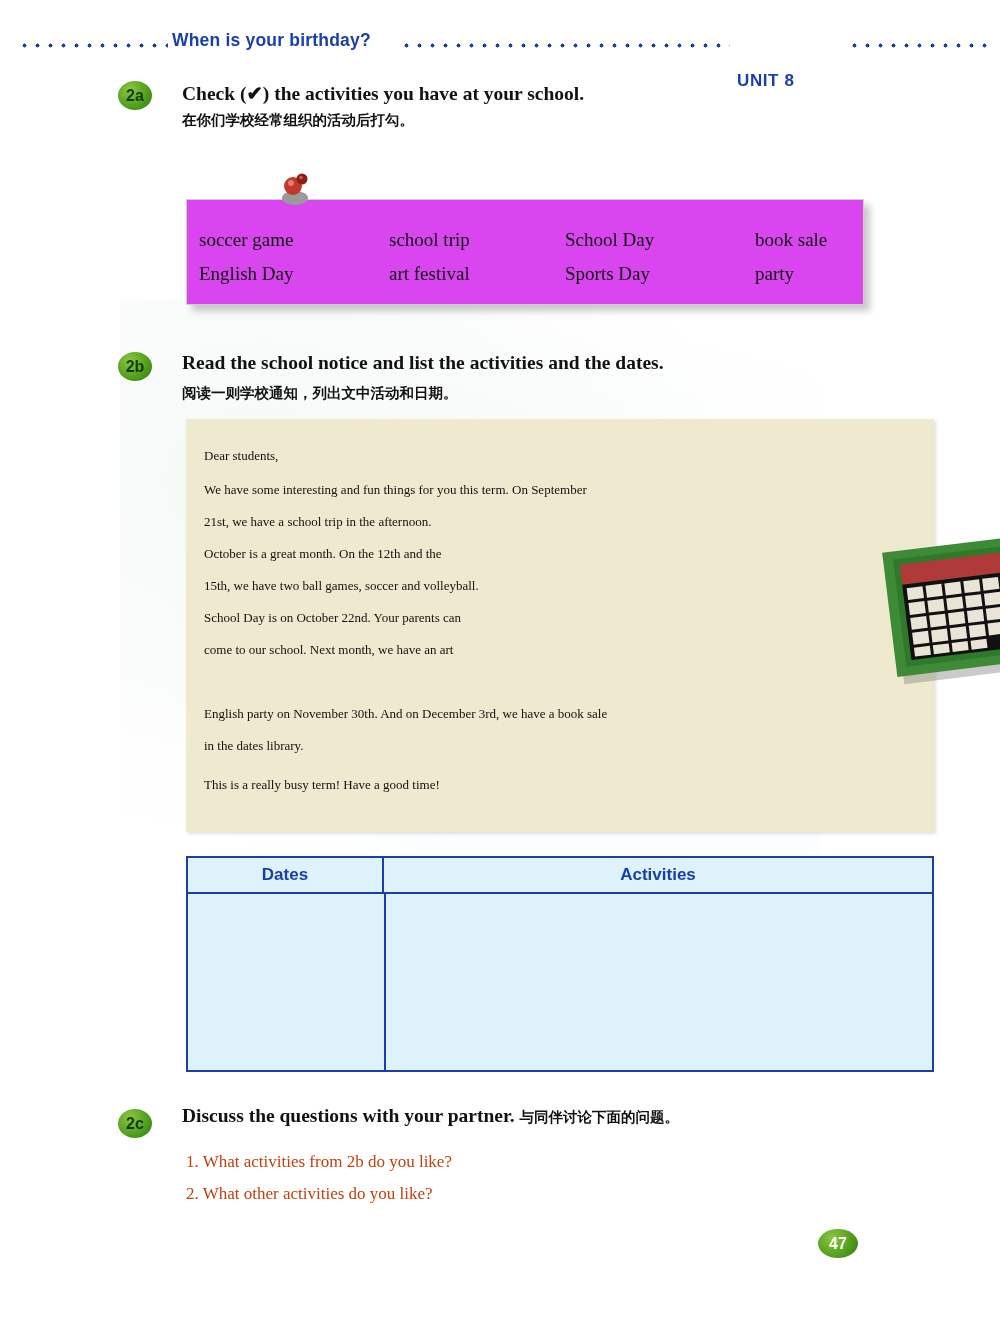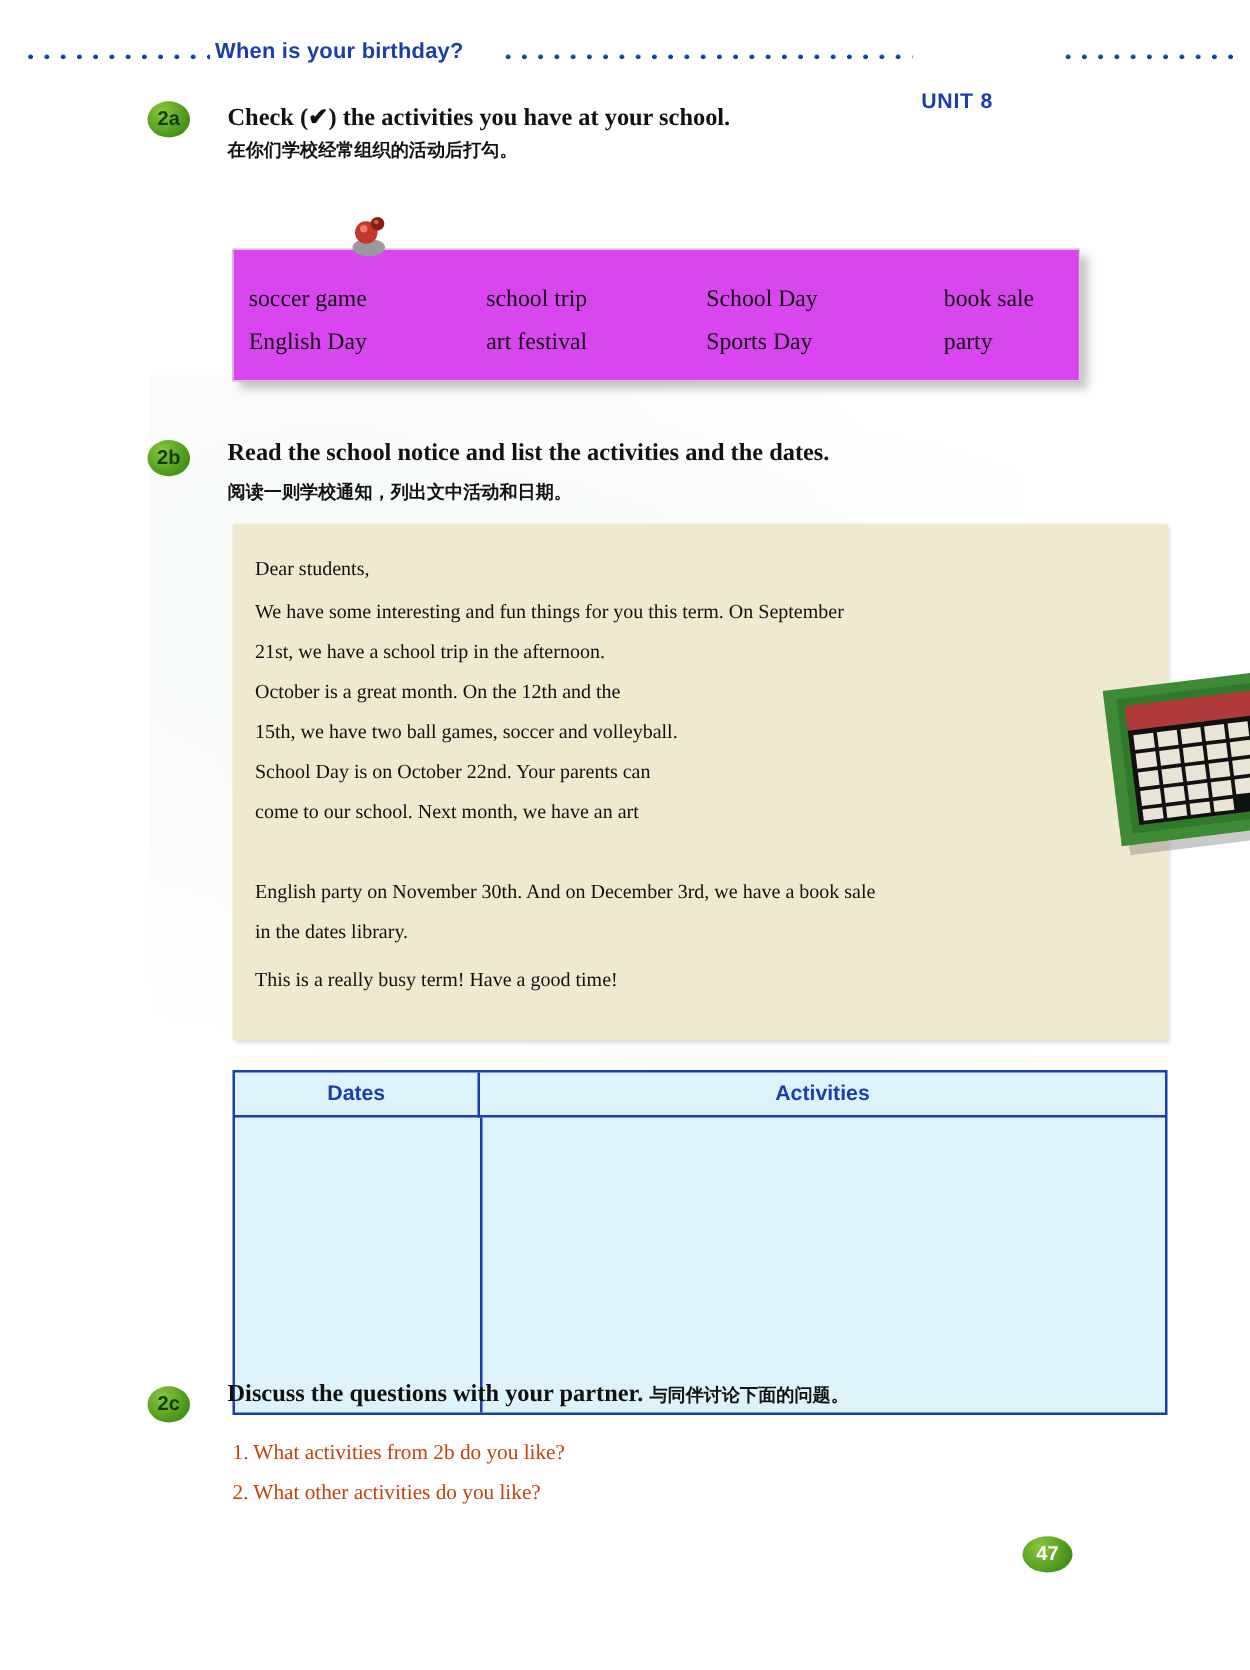--- a/index.html
+++ b/index.html
@@ -155,42 +155,42 @@
     width: 748px;
     height: 413px;
     background: #efe9cf;
     z-index: 2;
     box-shadow: 2px 2px 3px rgba(0,0,0,0.12);
   }
   .notice-line {
     position: absolute;
     left: 18px;
     font-family: "Liberation Serif", serif;
-    font-size: 16px;
+    font-size: 13px;
     line-height: 22px;
     color: #111;
     white-space: nowrap;
   }
 
   
   .calendar {
     position: absolute;
     left: 690px;
     top: 110px;
     width: 215px;
     height: 165px;
   }
 
   
   .ans-table {
     position: absolute;
     left: 186px;
     top: 856px;
     width: 748px;
-    height: 276px;
+    height: 216px;
     border: 2px solid #1a3faa;
     background: #ddf2fb;
     z-index: 2;
     box-sizing: border-box;
   }
   .ans-head {
     position: absolute;
     top: 0;
     height: 36px;
     border-bottom: 2px solid #1a3faa;

